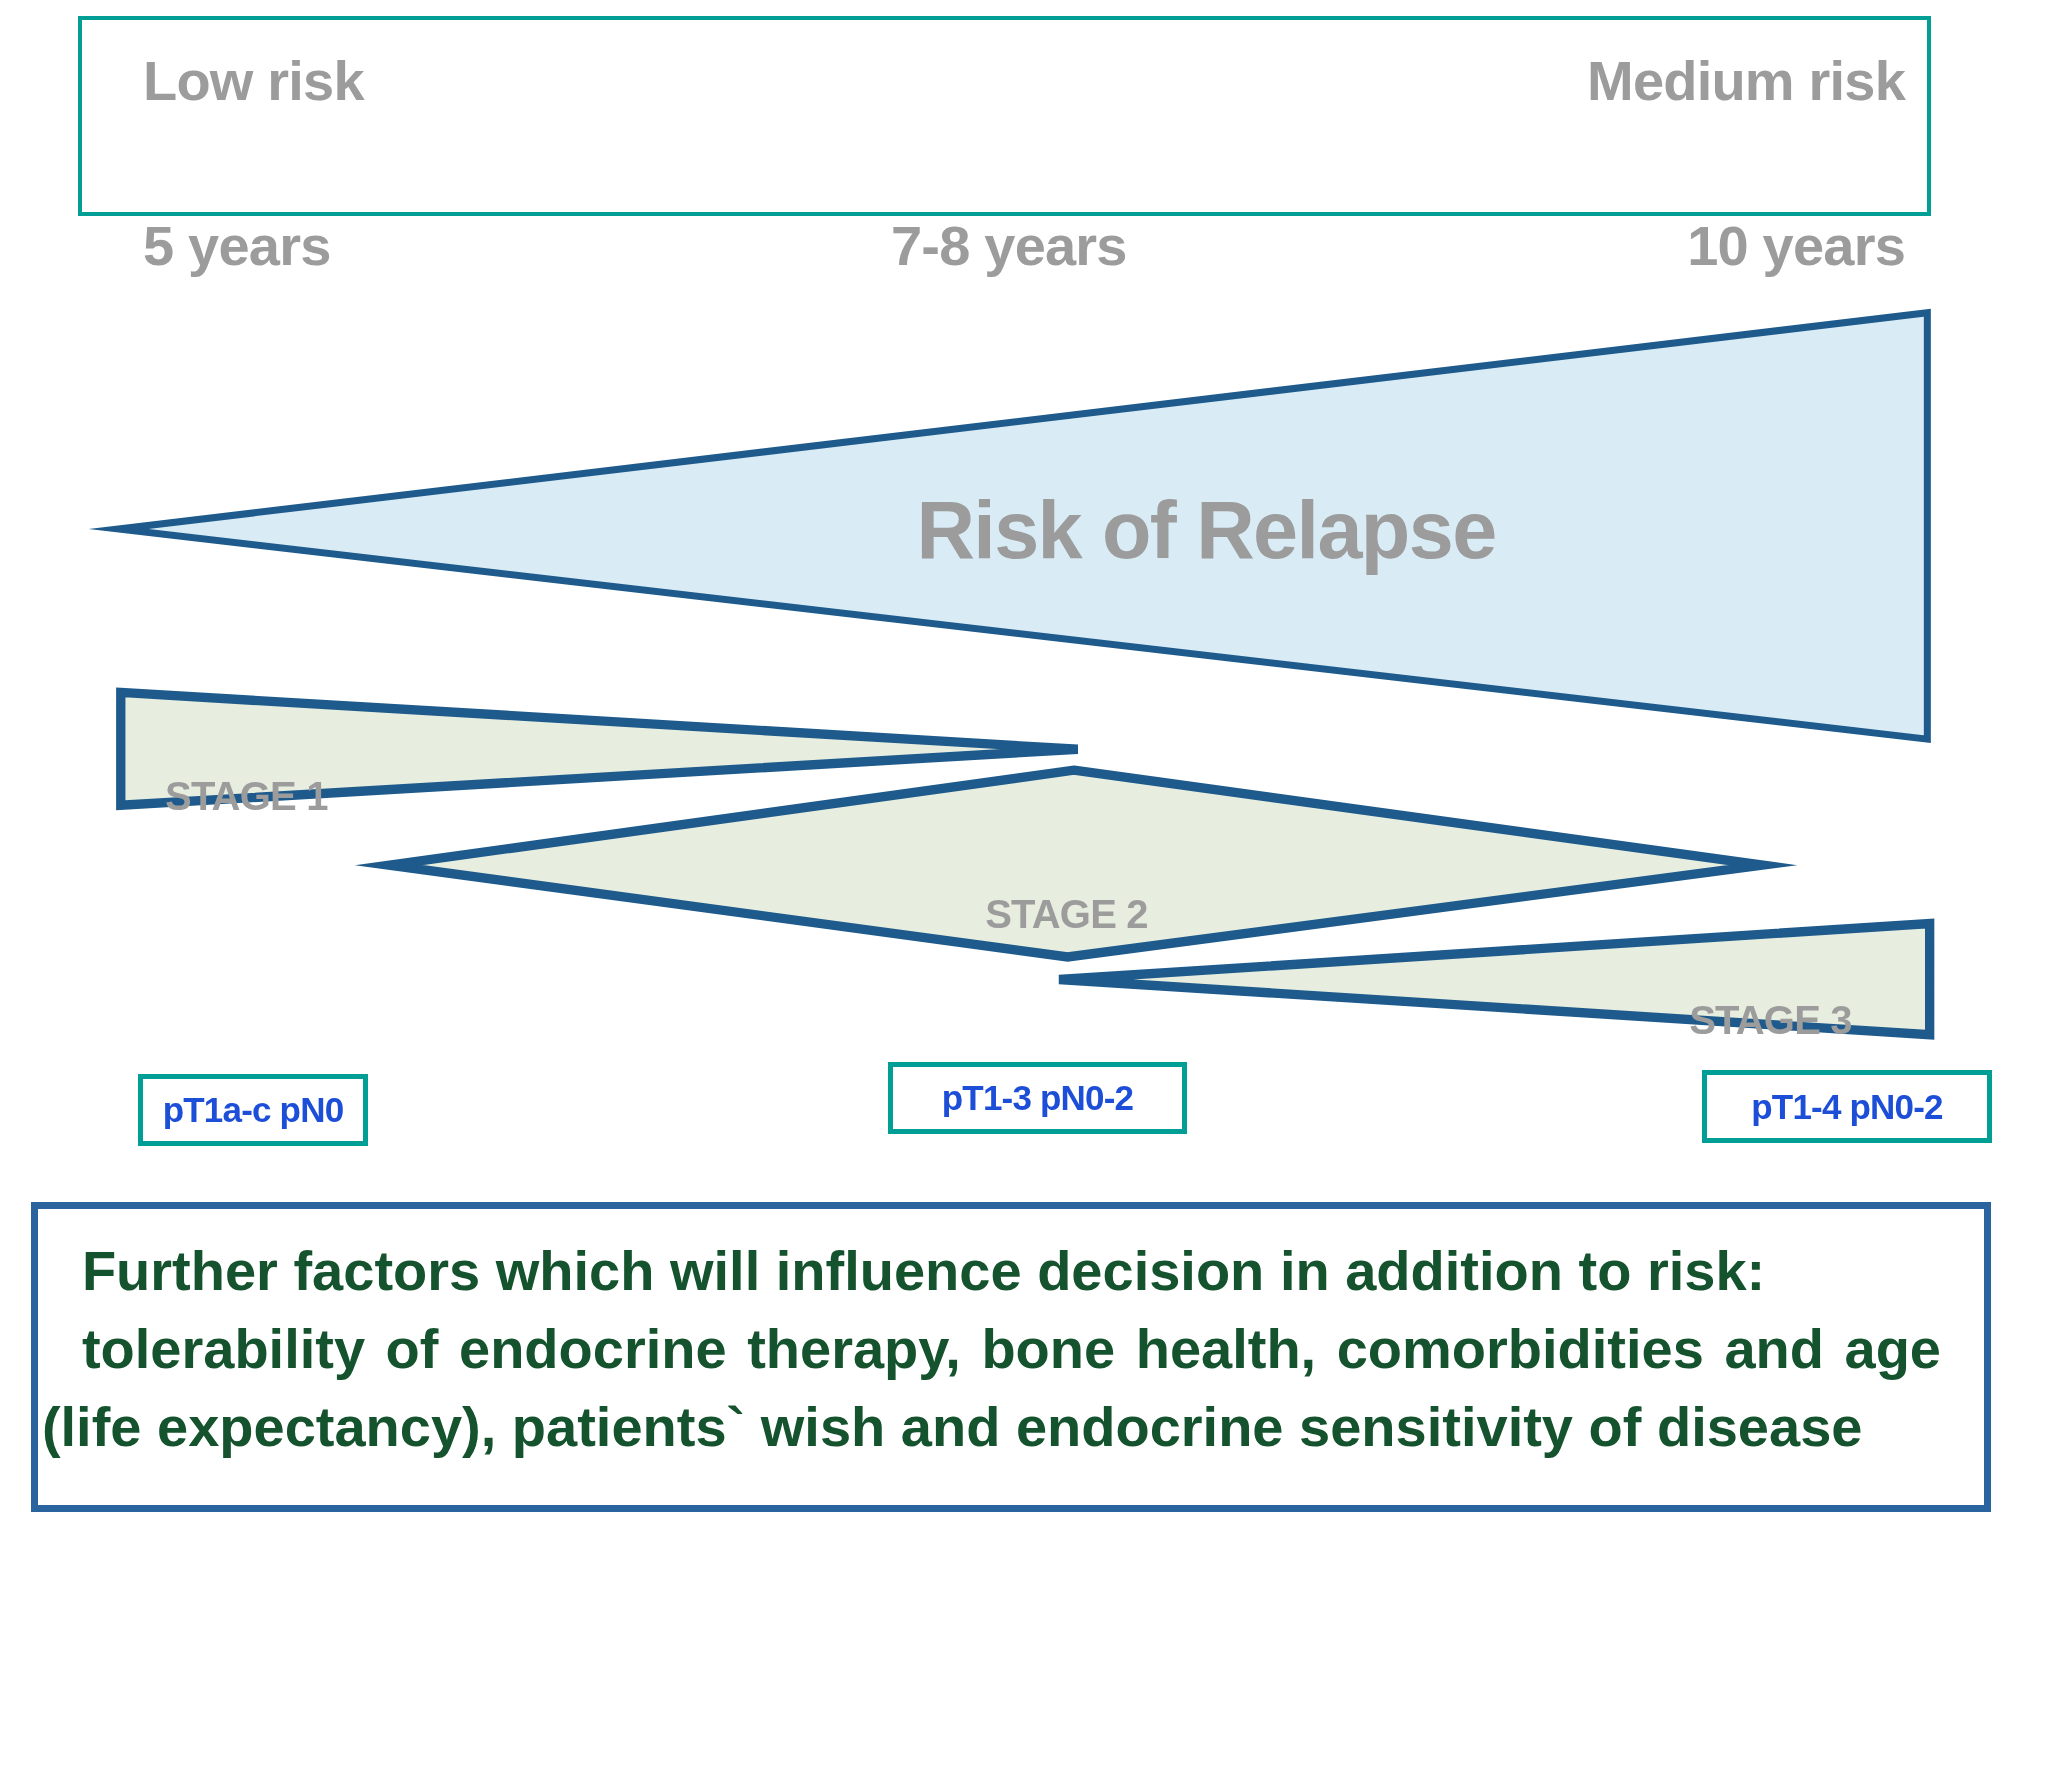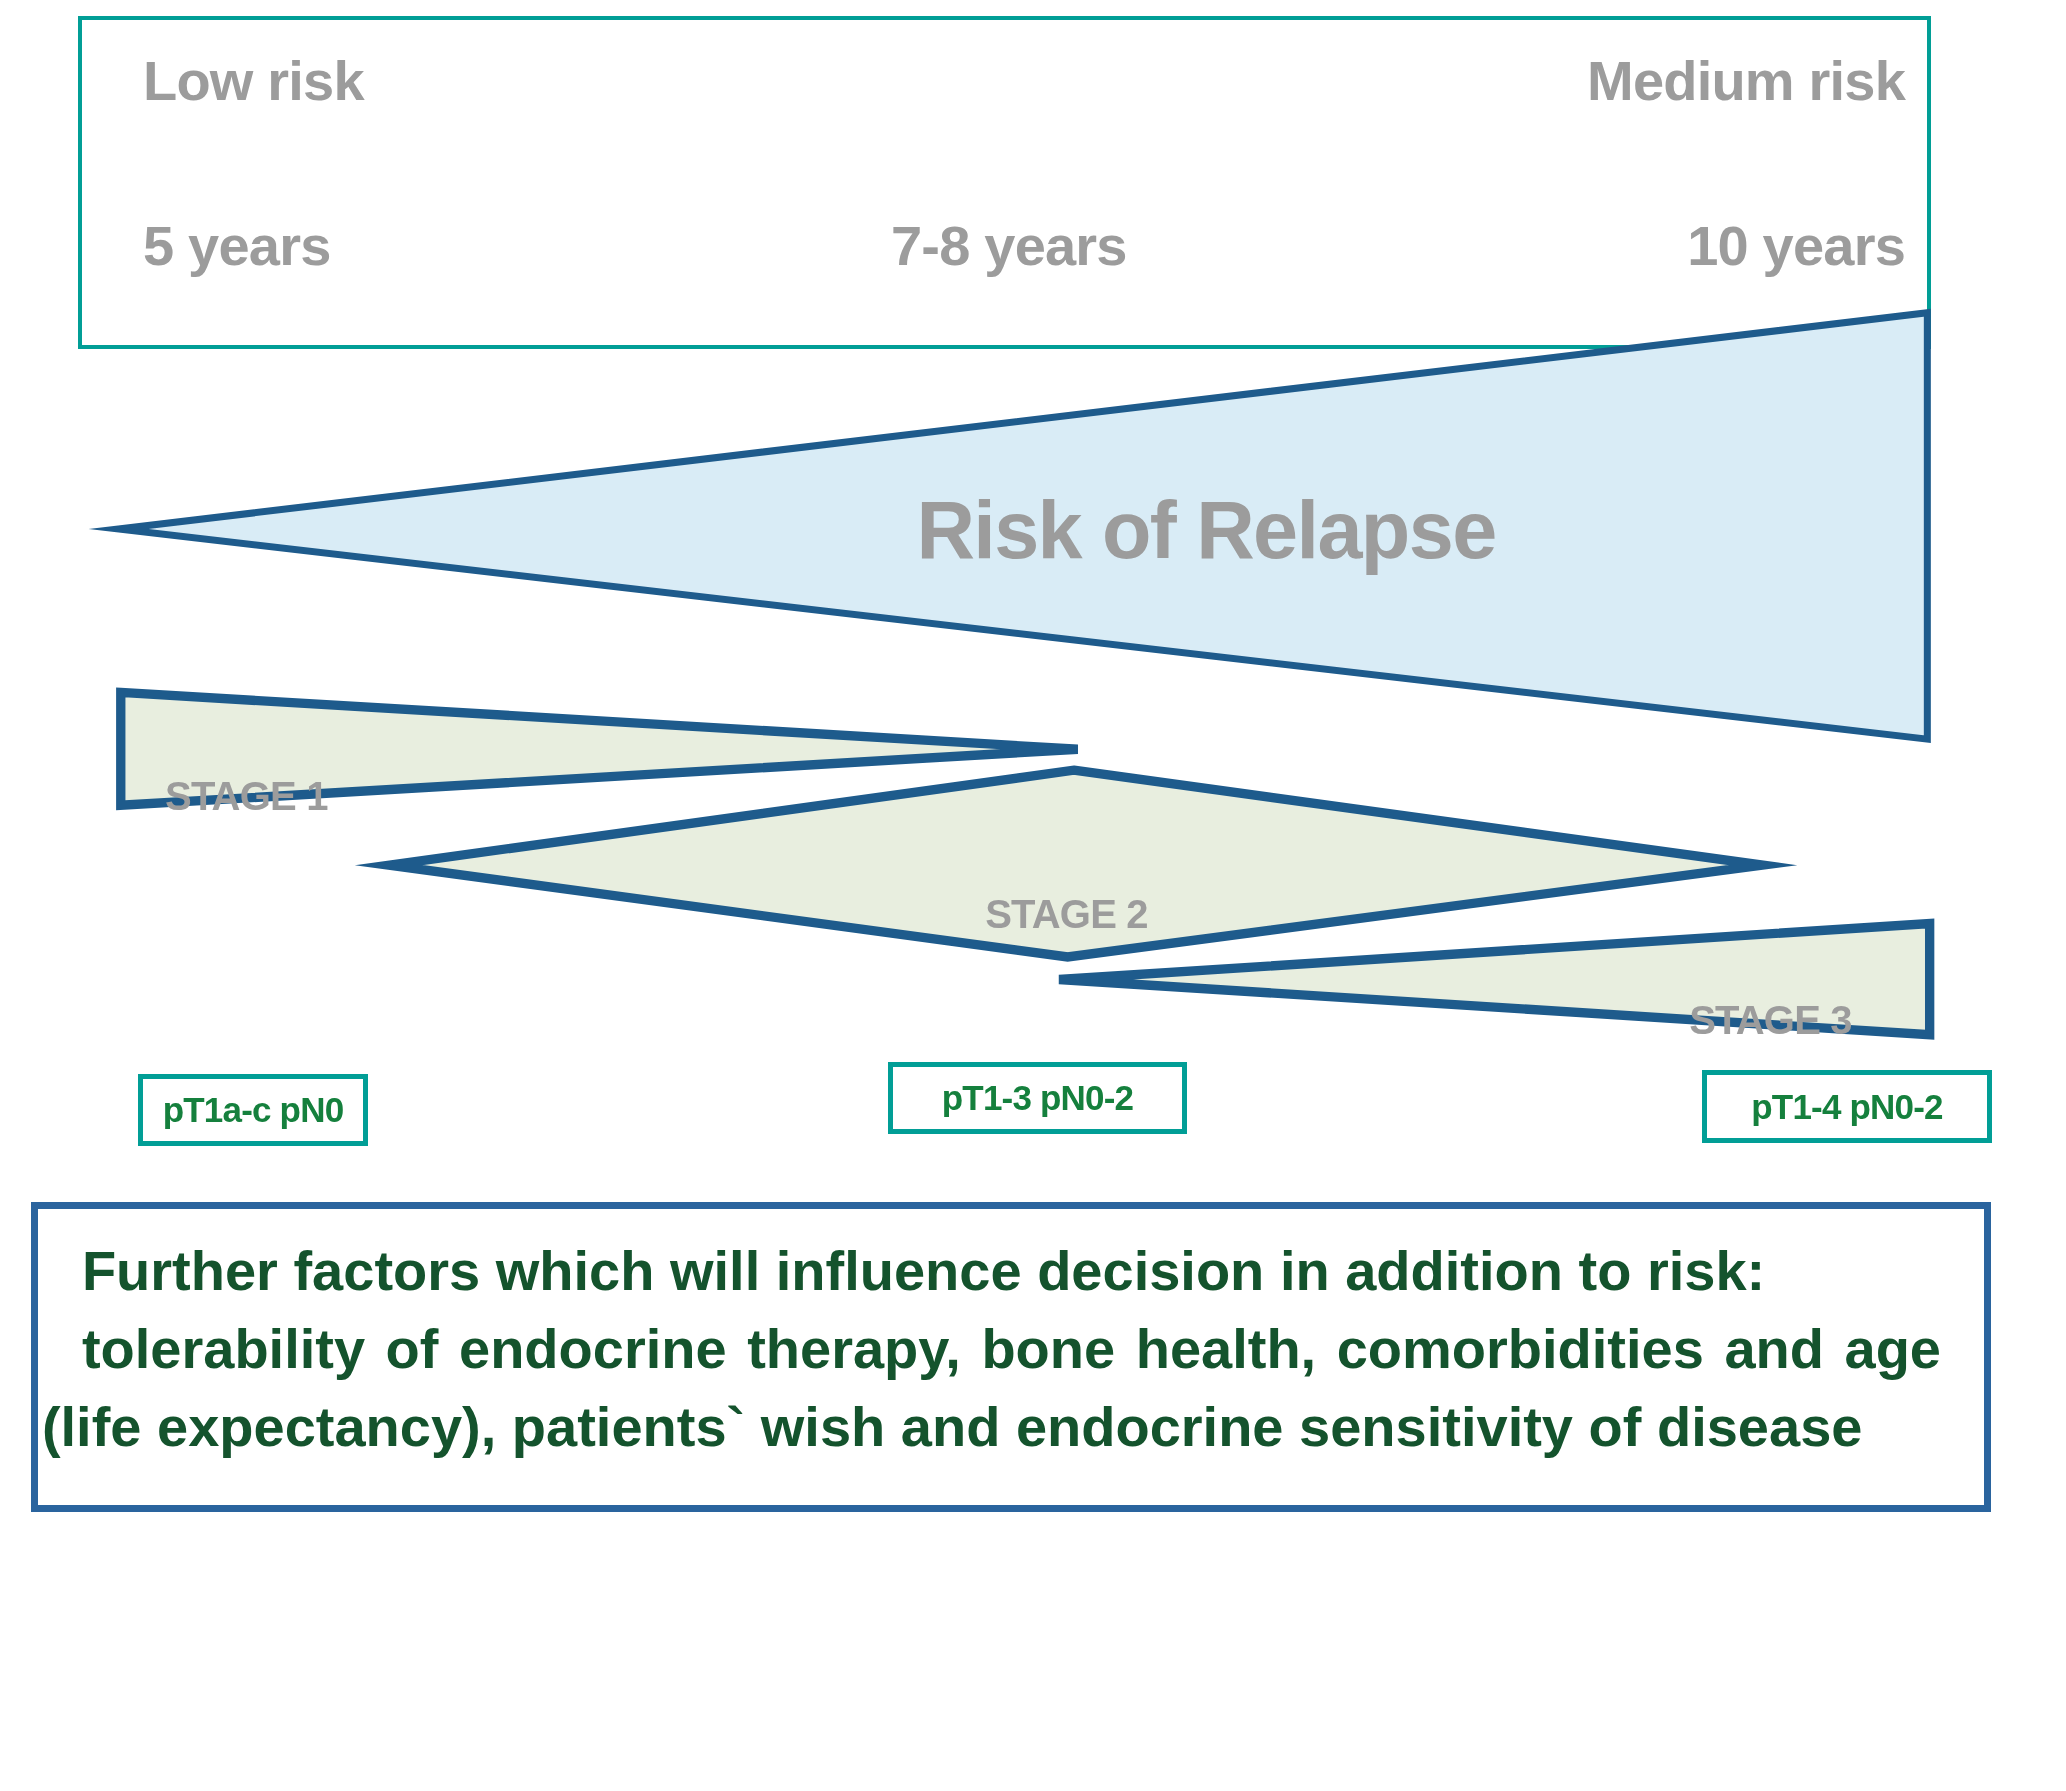--- a/index.html
+++ b/index.html
@@ -8,21 +8,21 @@
     width:2066px;
     height:1791px;
     background:#ffffff;
     overflow:hidden;
     font-family:"Liberation Sans", sans-serif;
     font-weight:bold;
   }
   .abs{position:absolute;}
   
   #risk-box{
-    left:78px; top:15.6px; width:1853px; height:333px;
+    left:78px; top:15.6px; width:1853px; height:200px;
     border:4.7px solid #019e96;
     box-sizing:border-box;
   }
   .risk-row{
     position:absolute; left:61px; right:22px;
     display:flex; justify-content:space-between; align-items:baseline;
     font-size:56px; color:#9c9c9c; letter-spacing:-0.8px; white-space:nowrap;
   }
   #risk-row-levels{top:28px;}
   #risk-row-years{top:193px;}
@@ -38,21 +38,21 @@
     font-size:40px; color:#9c9c9c; letter-spacing:-0.8px; white-space:nowrap;margin-top:44px;
   }
   #stage1-label{left:165px; top:730px;}
   #stage2-label{left:903px; top:848px; width:327px; text-align:center;}
   #stage3-label{left:1615px; top:954px; width:311px; text-align:center;}
   
   .tnm-box{
     border:5.4px solid #019e96;
     box-sizing:border-box;
     display:flex; align-items:center; justify-content:center;
-    font-size:35px; color:#15803d; letter-spacing:-0.8px; white-space:nowrap;
+    font-size:35px; color:#1d4ed8; letter-spacing:-0.8px; white-space:nowrap;
   }
   #tnm-1{left:138px; top:1074px; width:230px; height:72px;}
   #tnm-2{left:888px; top:1062px; width:299px; height:72px;}
   #tnm-3{left:1702px; top:1070px; width:290px; height:73px;}
   
   #factors-box{
     left:31px; top:1202px; width:1960px; height:310px;
     border:7.8px solid #2a649e;
     box-sizing:border-box;
     padding:23px 43px 0 3.9px;

